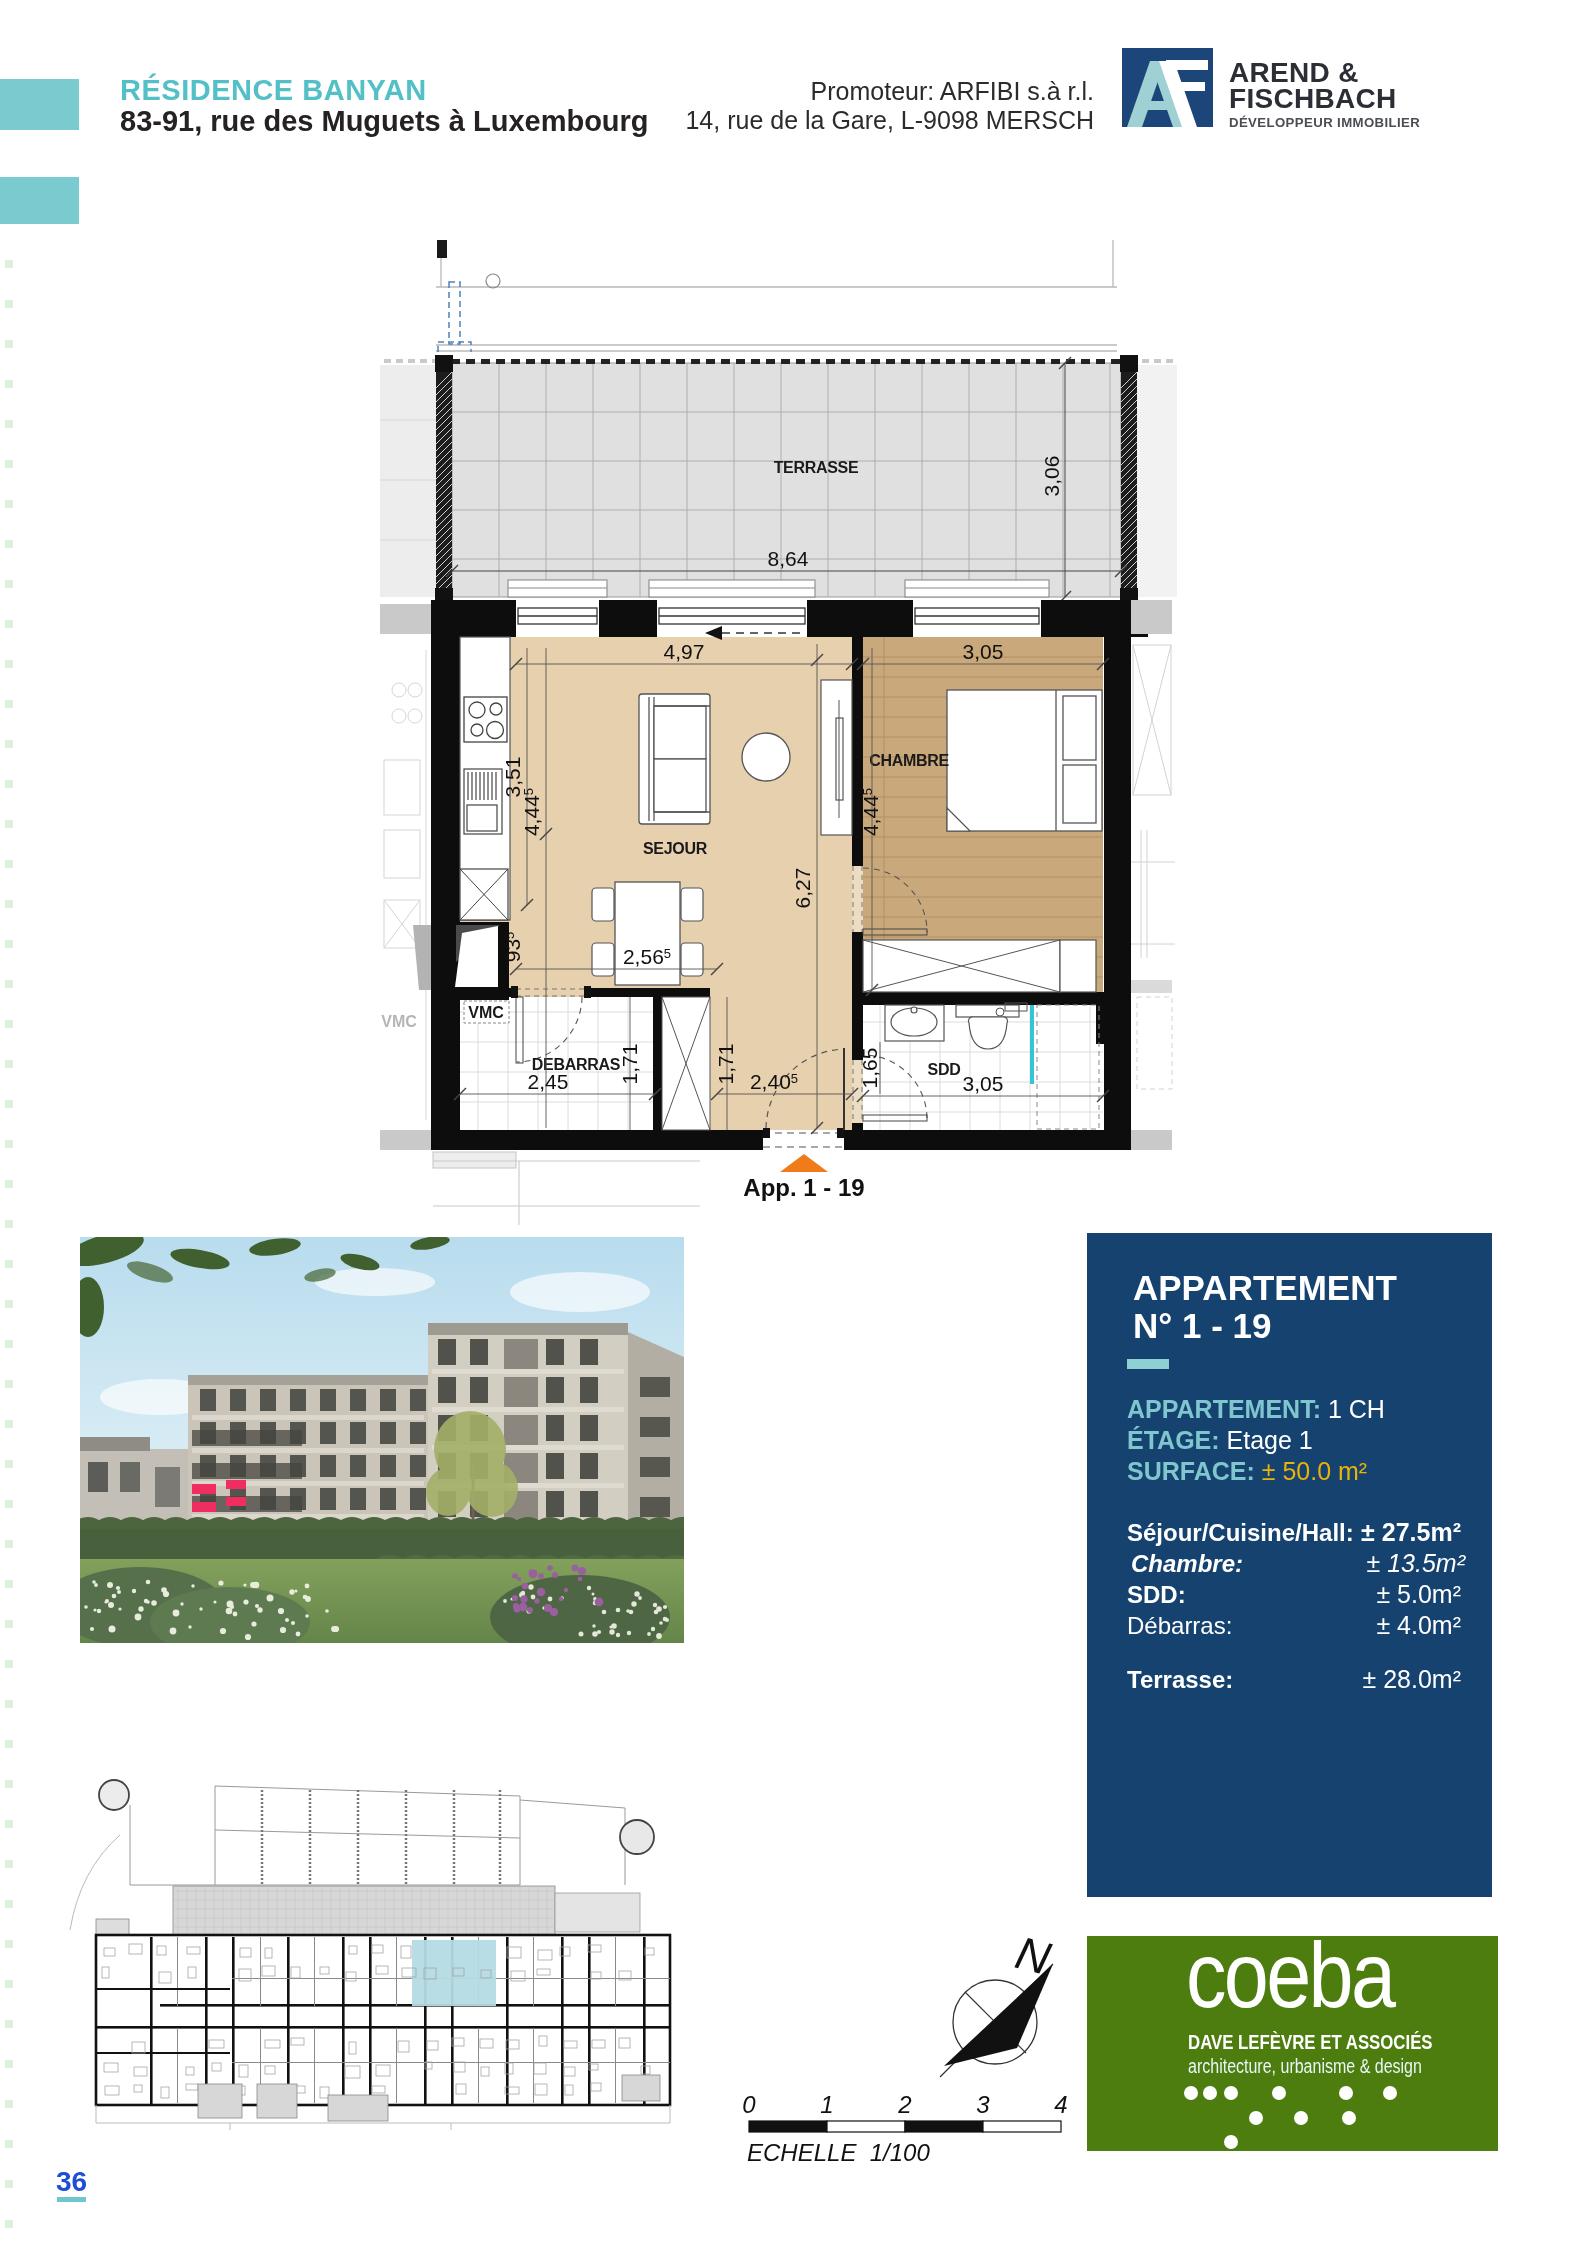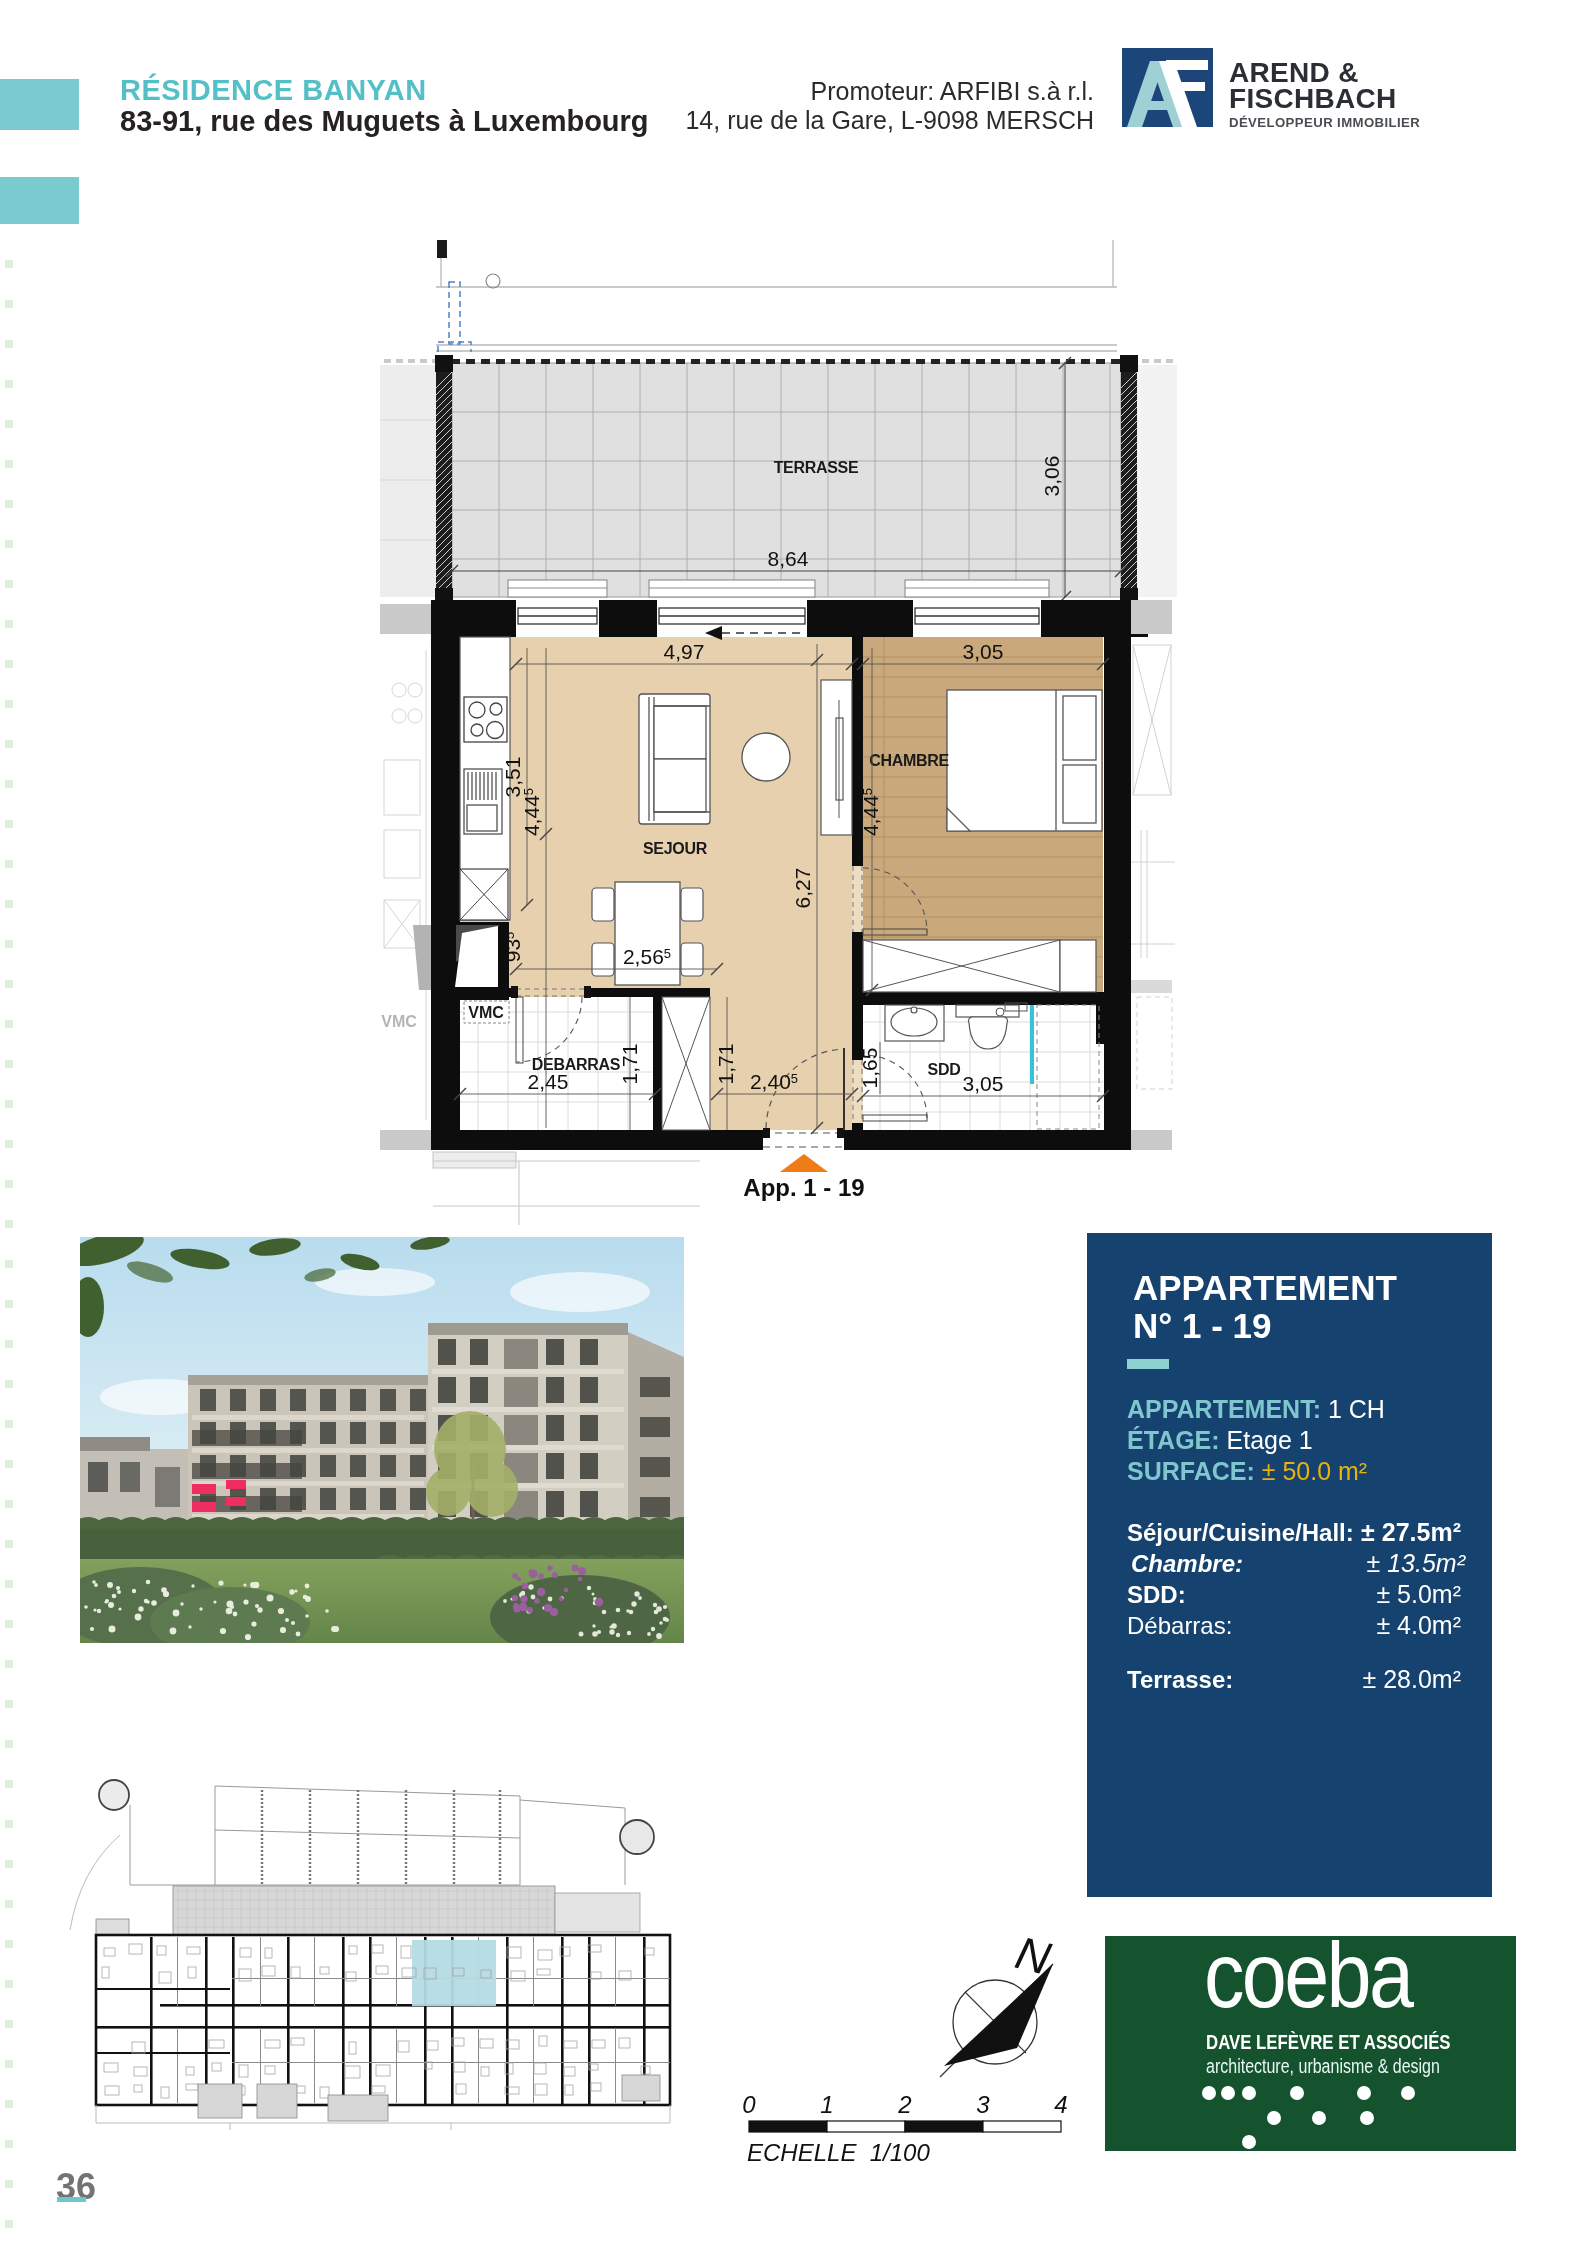--- a/index.html
+++ b/index.html
@@ -1253,34 +1253,34 @@
       <rect x="170" y="36" width="78" height="11" fill="#111" stroke="#111" stroke-width="1.2"></rect>
       <rect x="248" y="36" width="78" height="11" fill="#fff" stroke="#111" stroke-width="1.2"></rect>
       <text x="14" y="28" font-size="24" font-style="italic" fill="#111" text-anchor="middle" font-family="Liberation Sans,sans-serif">0</text>
       <text x="92" y="28" font-size="24" font-style="italic" fill="#111" text-anchor="middle" font-family="Liberation Sans,sans-serif">1</text>
       <text x="170" y="28" font-size="24" font-style="italic" fill="#111" text-anchor="middle" font-family="Liberation Sans,sans-serif">2</text>
       <text x="248" y="28" font-size="24" font-style="italic" fill="#111" text-anchor="middle" font-family="Liberation Sans,sans-serif">3</text>
       <text x="326" y="28" font-size="24" font-style="italic" fill="#111" text-anchor="middle" font-family="Liberation Sans,sans-serif">4</text>
       <text x="12" y="76" font-size="24" font-style="italic" fill="#111" font-family="Liberation Sans,sans-serif">ECHELLE&nbsp;&nbsp;1/100</text>
     </svg>
 
-<div class="abs" style="left:1087px;top:1936px;width:411px;height:215px;background:#14532d;margin-left:18px;">
+<div class="abs" style="left:1087px;top:1936px;width:411px;height:215px;background:#4d7c0f;">
       <div class="abs" style="left:99px;top:-7px;font-size:92px;line-height:1;color:#fff;letter-spacing:-3px;transform:scale(0.88,1);transform-origin:0 0;">coeba</div>
       <div class="abs" style="left:101px;top:94px;font-size:21px;font-weight:bold;color:#fff;white-space:nowrap;transform:scale(0.8,1);transform-origin:0 0;">DAVE LEFÈVRE ET ASSOCIÉS</div>
       <div class="abs" style="left:101px;top:119px;font-size:20px;color:#e8f7f7;white-space:nowrap;transform:scale(0.8,1);transform-origin:0 0;">architecture, urbanisme &amp; design</div>
       <svg class="abs" style="left:0;top:0;" width="411" height="215" viewBox="0 0 411 215">
         <g fill="#fff">
           <circle cx="104" cy="157" r="7"></circle>
           <circle cx="123" cy="157" r="7"></circle>
           <circle cx="144" cy="157" r="7"></circle>
           <circle cx="192" cy="157" r="7"></circle>
           <circle cx="259" cy="157" r="7"></circle>
           <circle cx="303" cy="157" r="7"></circle>
           <circle cx="169" cy="182" r="7"></circle>
           <circle cx="214" cy="182" r="7"></circle>
           <circle cx="262" cy="182" r="7"></circle>
           <circle cx="144" cy="206" r="7"></circle>
         </g>
       </svg>
     </div>
 
-<div class="abs" style="left:56px;top:2166px;font-size:36px;font-weight:bold;color:#737373;text-align:right;">36</div>
+<div class="abs" style="left:56px;top:2166px;font-size:28px;font-weight:bold;color:#1d4ed8;text-align:right;">36</div>
 <div class="abs" style="left:57px;top:2197px;width:29px;height:5px;background:#6fc6cb;"></div>
 </div>
 </body></html>

